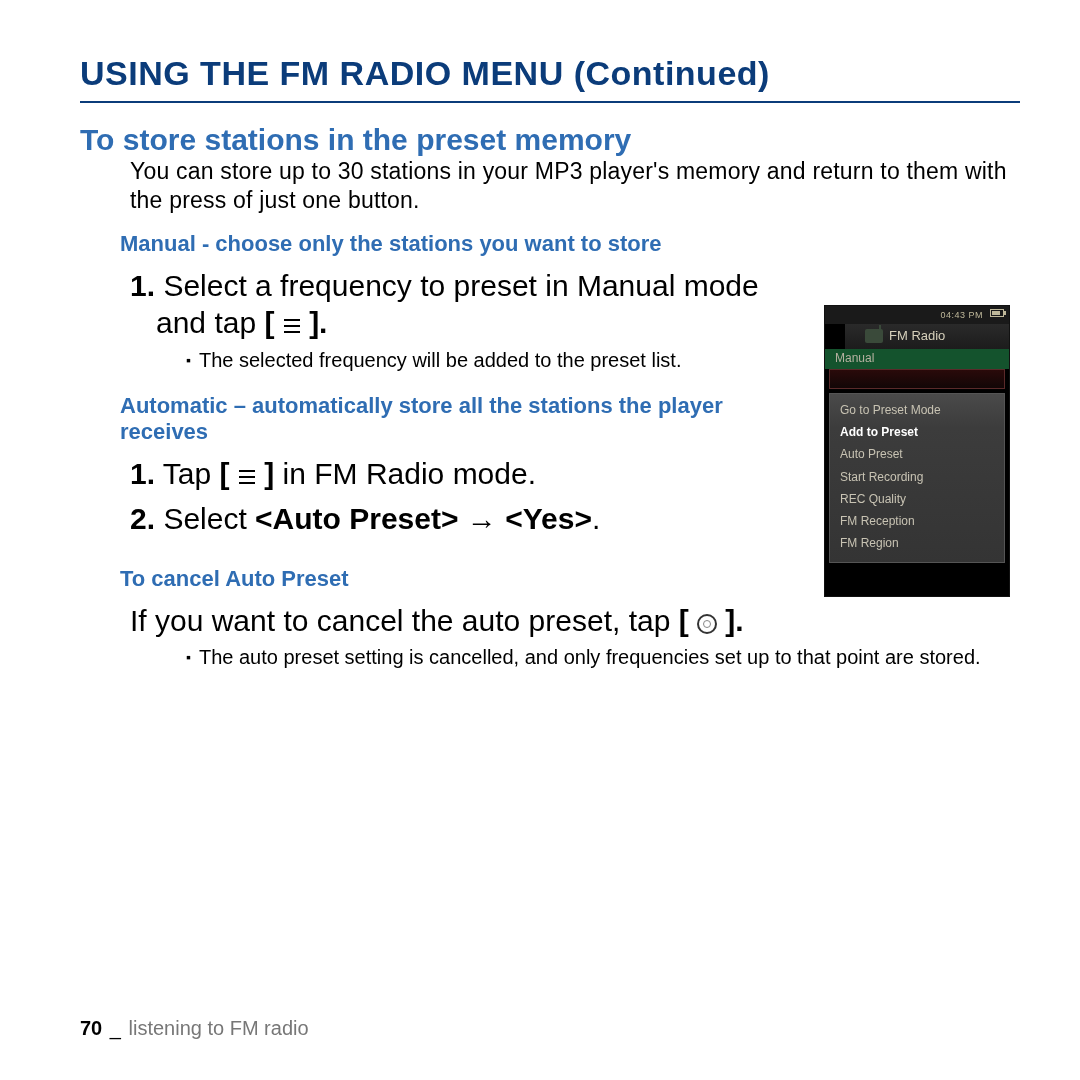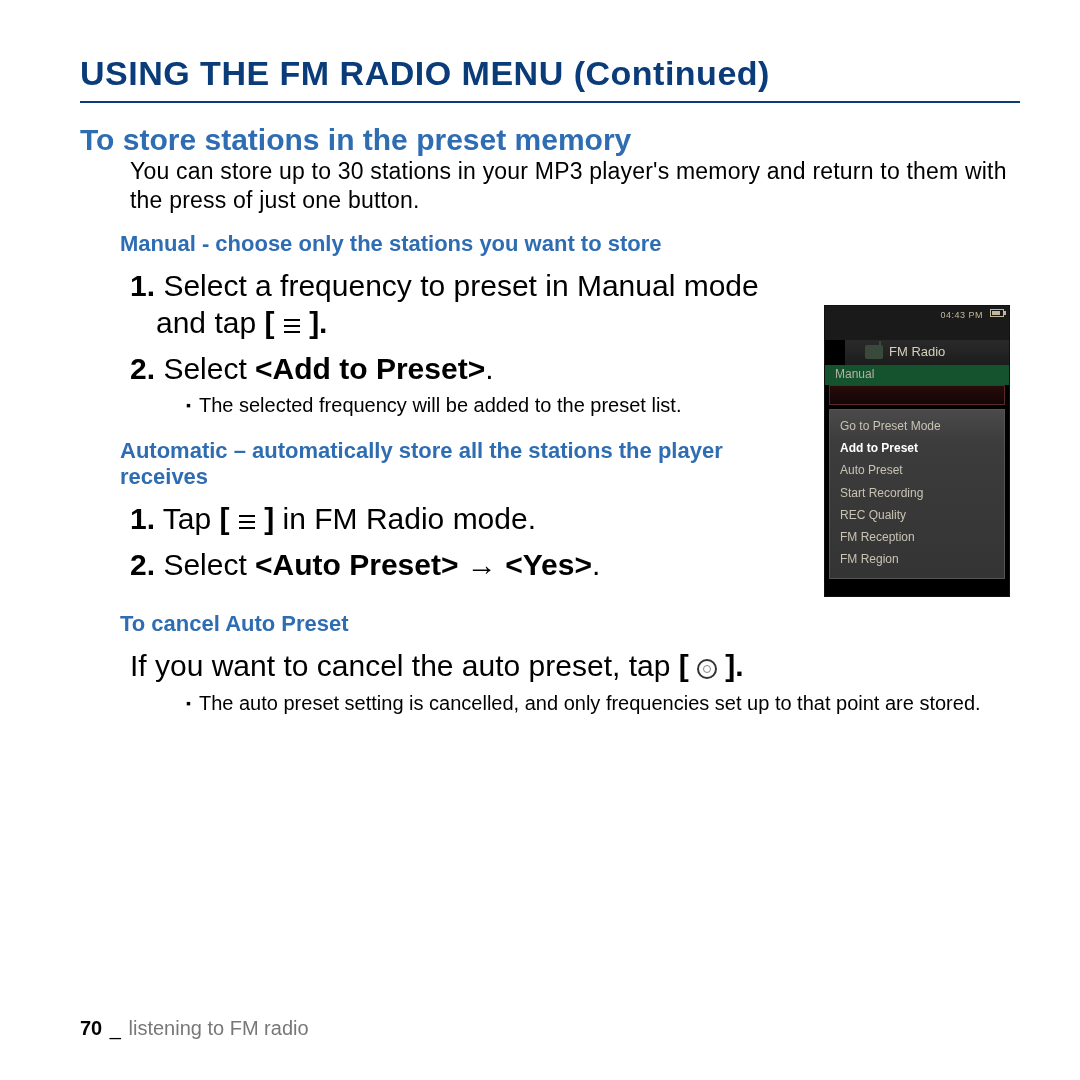--- a/index.html
+++ b/index.html
@@ -111,21 +111,21 @@
     top: 305px;
     right: 70px;
     width: 186px;
     height: 292px;
     background: #000;
     border: 1px solid #111;
     font-family: Arial, sans-serif;
     overflow: hidden;
   }
   .device .statusbar {
-    height: 34px;
+    height: 18px;
     background: #1a1a1a;
     color: #bfb89a;
     font-size: 9px;
     text-align: right;
     padding: 3px 5px 0 0;
     letter-spacing: 0.5px;
   }
   .device .titlebar {
     display: flex;
     align-items: center;
@@ -194,24 +194,20 @@
 
 <h3 class="sub-heading">Manual - choose only the stations you want to store</h3>
 
 <div class="body-block">
   <p class="step">
     <b>1.</b>
     <span>Select a frequency to preset in Manual mode and tap </span>
     <b>[</b>
     <b class="menu-icon"><span></span></b>
     <b>].</b>
-  </p>
-  <p class="step gap-sm">
-    <b>2.</b>
-    <span>Select </span><b>&lt;Add to Preset&gt;</b><span>.</span>
   </p>
   <p class="bullet">The selected frequency will be added to the preset list.</p>
 </div>
 
 <h3 class="sub-heading gap-md" style="margin-right:260px;">Automatic – automatically store all the stations the player receives</h3>
 
 <div class="body-block">
   <p class="step">
     <b>1.</b>
     <span>Tap </span>

